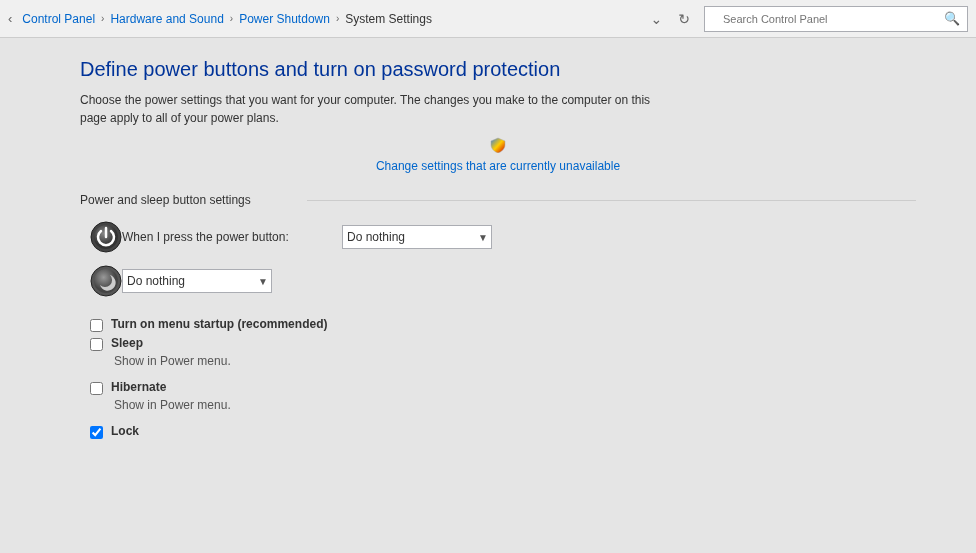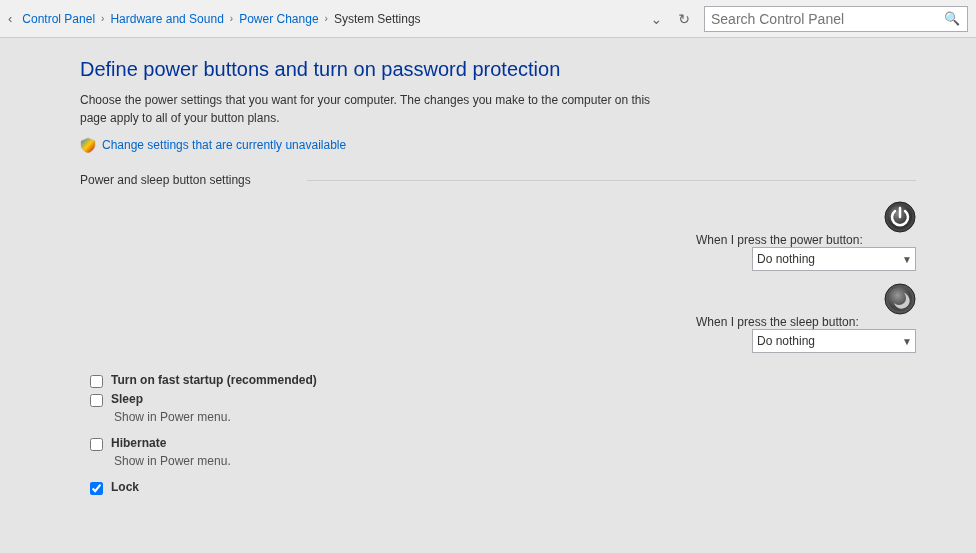--- a/index.html
+++ b/index.html
@@ -73,23 +73,24 @@
       background: #fff;
       height: 26px;
       width: 264px;
       padding: 0 6px;
     }
 
     .search-input {
       border: none;
       outline: none;
       flex: 1;
-      font-size: 14px;
+      font-size: 11px;
       color: #999;
       background: transparent;
+      margin-left: 12px;
     }
 
     .search-icon {
       color: #666;
       font-size: 13px;
     }
 
     
     .main-content {
       padding: 20px 60px 20px 80px;
@@ -111,20 +112,21 @@
       line-height: 1.5;
       max-width: 580px;
       margin-bottom: 10px;
     }
 
     .change-settings-link {
       display: flex;
       align-items: center;
       gap: 6px;
       margin-bottom: 20px;
+      flex-direction: column;
     }
 
     .shield-icon {
       width: 16px;
       height: 16px;
     }
 
     .link-text {
       color: #0066cc;
       font-size: 12px;
@@ -154,36 +156,35 @@
       background: #ccc;
     }
 
     
     .button-settings-section {
       margin-bottom: 20px;
     }
 
     .button-row {
       display: flex;
-      align-items: flex-end;
+      align-items: center;
       margin-bottom: 12px;
       margin-left: 10px;
-      flex-direction: column;
     }
 
     .button-label {
       font-size: 12px;
       color: #333;
       width: 220px;
       flex-shrink: 0;
     }
 
     .dropdown-wrapper {
       position: relative;
-      width: 164px;
+      width: 150px;
     }
 
     .dropdown-wrapper select {
       width: 100%;
       height: 24px;
       border: 1px solid #abadb3;
       background: #fff;
       font-size: 12px;
       color: #333;
       padding: 0 4px;
@@ -258,41 +259,41 @@
 <body>
 
 <div class="nav-bar">
   <div class="breadcrumb">
 
     <span style="color:#666; margin-right:6px; font-size:13px;">‹</span>
     <span class="breadcrumb-item">Control Panel</span>
     <span class="breadcrumb-separator">›</span>
     <span class="breadcrumb-item">Hardware and Sound</span>
     <span class="breadcrumb-separator">›</span>
-    <span class="breadcrumb-item">Power Change</span>
+    <span class="breadcrumb-item">Power Shutdown</span>
     <span class="breadcrumb-separator">›</span>
     <span class="breadcrumb-current">System Settings</span>
   </div>
   <div class="nav-controls">
     <button class="nav-btn">⌄</button>
     <button class="nav-btn">↻</button>
   </div>
   <div class="search-box">
     <input class="search-input" type="text" placeholder="Search Control Panel" style="">
     <span class="search-icon">🔍</span>
   </div>
 </div>
 
 <div class="main-content">
 
   <h1 class="page-title">Define power buttons and turn on password protection</h1>
 
   <p class="page-description">
     <span>Choose the power settings that you want for your computer. The changes you make to the computer on this</span><br>
-    <span>page apply to all of your button plans.</span>
+    <span>page apply to all of your power plans.</span>
   </p>
 
   <div class="change-settings-link">
 
     <svg class="shield-icon" viewBox="0 0 16 16">
       <defs>
         <linearGradient id="sg" x1="0" y1="0" x2="1" y2="1">
           <stop offset="0%" stop-color="#3a7fe0"></stop>
           <stop offset="50%" stop-color="#ffcc00"></stop>
           <stop offset="100%" stop-color="#cc0000"></stop>
@@ -343,41 +344,40 @@
         <circle cx="16" cy="16" r="12" fill="url(#sbg)"></circle>
         <defs>
           <radialGradient id="sbg" cx="40%" cy="35%">
             <stop offset="0%" stop-color="#999"></stop>
             <stop offset="100%" stop-color="#444"></stop>
           </radialGradient>
         </defs>
 
         <path d="M20 10 A8 8 0 1 1 10 20 A6 6 0 0 0 20 10Z" fill="#ccc"></path>
       </svg>
-      <span class="button-label">When I press the sleep button:</span>
       <div class="dropdown-wrapper">
         <select>
           <option>Do nothing</option>
           <option>Sleep</option>
           <option>Hibernate</option>
           <option>Shut down</option>
           <option>Turn off the display</option>
         </select>
         <span class="dropdown-arrow">▼</span>
       </div>
     </div>
   </div>
 
   <div class="shutdown-section">
 
     <div class="checkbox-row">
       <div class="checkbox-item">
         <input type="checkbox" style="">
         <span class="checkbox-label">
-          <span class="checkbox-label-text">Turn on fast startup (recommended)</span>
+          <span class="checkbox-label-text">Turn on menu startup (recommended)</span>
         </span>
       </div>
     </div>
 
     <div class="checkbox-row">
       <div class="checkbox-item">
         <input type="checkbox" style="">
         <span class="checkbox-label">
           <span class="checkbox-label-text">Sleep</span>
         </span>

